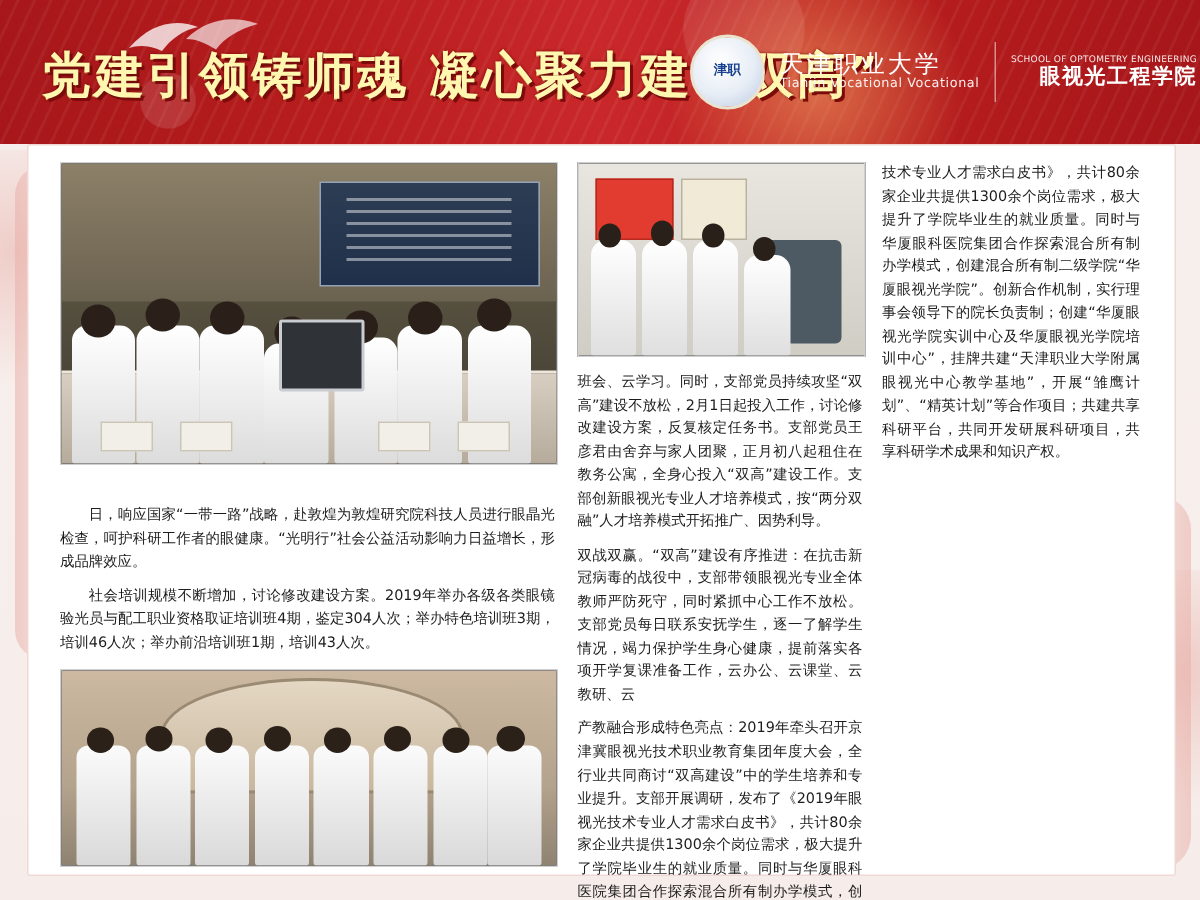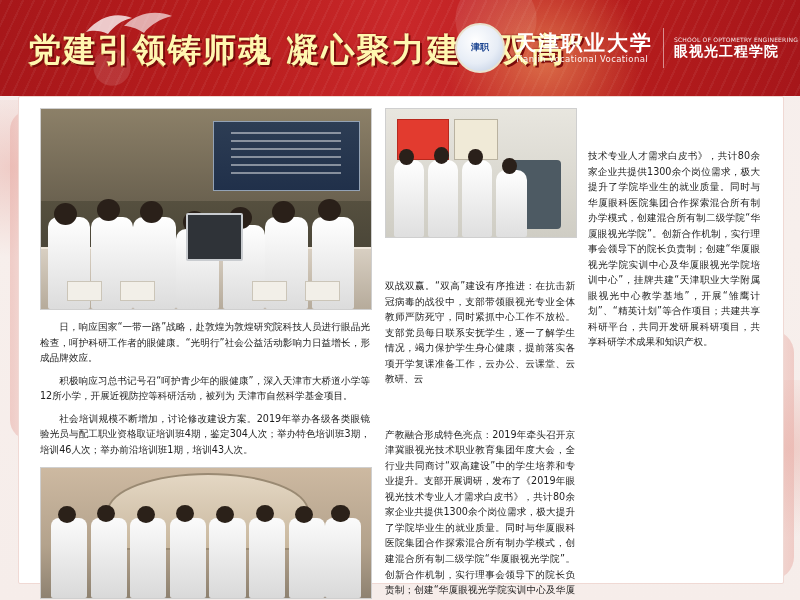--- a/index.html
+++ b/index.html
@@ -70,26 +70,26 @@
     position:absolute;right:2px;top:18px;height:60px;display:flex;align-items:center;gap:10px;
   }
   .seal{
     width:46px;height:46px;border-radius:50%;
     background:radial-gradient(circle at 40% 35%,#ffffff 0%,#e7edf6 55%,#b9c8e0 100%);
     border:2px solid #e9e3cf;display:flex;align-items:center;justify-content:center;
     color:#17418f;font-size:9px;font-weight:bold;text-align:center;line-height:1.05;
   }
   .seal.sec{background:radial-gradient(circle at 40% 35%,#ffffff 0%,#e9f1f8 55%,#aec6dd 100%);}
   .uni-name{color:#fff;line-height:1.15;}
-  .uni-cn{font-family:"DejaVu Serif","Liberation Serif",serif;font-size:21px;font-weight:bold;letter-spacing:2px;}
+  .uni-cn{font-family:"DejaVu Serif","Liberation Serif",serif;font-size:16px;font-weight:normal;letter-spacing:2px;}
   .uni-en{font-size:8.5px;letter-spacing:.4px;opacity:.92;}
   .divider-v{width:1px;height:40px;background:rgba(255,255,255,.5);}
   .col-name{color:#fff;line-height:1.2;}
   .col-en{font-size:6px;letter-spacing:.2px;opacity:.9;}
-  .col-cn{font-family:"DejaVu Serif","Liberation Serif",serif;font-size:14px;font-weight:bold;letter-spacing:1px;}
+  .col-cn{font-family:"DejaVu Serif","Liberation Serif",serif;font-size:14px;font-weight:bold;letter-spacing:1px;text-align:right;}
 
   
   .content{
     position:absolute;left:40px;top:108px;width:720px;height:470px;
   }
   .col{position:absolute;top:0;}
   .col-1{left:0;width:330px;}
   .col-2{left:345px;width:190px;}
   .col-3{left:548px;width:172px;}
 
@@ -132,23 +132,23 @@
   .ph3 .equip{position:absolute;right:8%;bottom:6%;width:26%;height:54%;background:#4d5a63;border-radius:4px;}
   .ph3 .coat{position:absolute;bottom:0;width:16%;height:60%;
     background:linear-gradient(180deg,#ffffff,#dfdfdf);border-radius:10px 10px 2px 2px;}
   .ph3 .head{position:absolute;width:8%;height:13%;border-radius:50%;background:#2a201a;}
 
   .txt{
     font-family:"DejaVu Sans","Liberation Sans",sans-serif;
     font-size:9.6px;line-height:1.62;color:#1c1c1c;text-align:justify;
   }
   .txt p{margin:0 0 7px 0;text-indent:2em;}
-  .txt p.lead{text-indent:0;margin-top:40px;}
+  .txt p.lead{text-indent:0;}
   .b{font-weight:normal;}
-  .col-1 .txt{margin-top:9px;}
+  .col-1 .txt{margin-top:26px;}
   .col-2 .txt{margin-top:9px;}
   .col-3 .txt{margin-top:0;}
 </style>
 </head>
 <body>
 
 <div class="page">
   <div class="frame-outer"></div>
   <div class="corner-swirl left"></div>
   <div class="corner-swirl right"></div>
@@ -206,21 +206,20 @@
           <div class="head" style="left:84%;bottom:44%"></div>
         <div class="laptop"></div>
         <div class="doc" style="left:8%"></div>
           <div class="doc" style="left:24%"></div>
         <div class="doc" style="left:64%"></div>
           <div class="doc" style="left:80%"></div>
       </div>
 
       <div class="txt">
         <p>日，响应国家“一带一路”战略，赴敦煌为敦煌研究院科技人员进行眼晶光检查，呵护科研工作者的眼健康。“光明行”社会公益活动影响力日益增长，形成品牌效应。</p>
-        <p>积极响应习总书记号召“呵护青少年的眼健康”，深入天津市大桥道小学等12所小学，开展近视防控等科研活动，被列为 天津市自然科学基金项目。</p>
         <p>社会培训规模不断增加，讨论修改建设方案。2019年举办各级各类眼镜验光员与配工职业资格取证培训班4期，鉴定304人次；举办特色培训班3期，培训46人次；举办前沿培训班1期，培训43人次。</p>
       </div>
 
       <div class="photo ph2">
         <div class="bg"></div>
           <div class="arch"></div>
         <div class="coat" style="left:3%"></div>
           <div class="head" style="left:5%;bottom:58%"></div>
         <div class="coat" style="left:15%"></div>
           <div class="head" style="left:17%;bottom:59%"></div>
@@ -251,20 +250,21 @@
           <div class="head" style="left:7%;bottom:56%"></div>
         <div class="coat" style="left:22%"></div>
           <div class="head" style="left:25%;bottom:57%"></div>
         <div class="coat" style="left:40%"></div>
           <div class="head" style="left:43%;bottom:56%"></div>
         <div class="coat" style="left:58%;height:52%"></div>
           <div class="head" style="left:61%;bottom:49%"></div>
       </div>
 
       <div class="txt">
+        <p class="lead">班会、云学习。同时，支部党员持续攻坚“双高”建设不放松，2月1日起投入工作，讨论修改建设方案，反复核定任务书。支部党员王彦君由舍弃与家人团聚，正月初八起租住在教务公寓，全身心投入“双高”建设工作。支部创新眼视光专业人才培养模式，按“两分双融”人才培养模式开拓推广、因势利导。</p>
         <p class="lead b">双战双赢。“双高”建设有序推进：在抗击新冠病毒的战役中，支部带领眼视光专业全体教师严防死守，同时紧抓中心工作不放松。支部党员每日联系安抚学生，逐一了解学生情况，竭力保护学生身心健康，提前落实各项开学复课准备工作，云办公、云课堂、云教研、云</p>
         <p class="lead b">产教融合形成特色亮点：2019年牵头召开京津冀眼视光技术职业教育集团年度大会，全行业共同商讨“双高建设”中的学生培养和专业提升。支部开展调研，发布了《2019年眼视光技术专业人才需求白皮书》，共计80余家企业共提供1300余个岗位需求，极大提升了学院毕业生的就业质量。同时与华厦眼科医院集团合作探索混合所有制办学模式，创建混合所有制二级学院“华厦眼视光学院”。创新合作机制，实行理事会领导下的院长负责制；创建“华厦眼视光学院实训中心及华厦眼视光学院培训中心”，挂牌共建“天津职业大学附属眼视光中心教学基地”，开展“雏鹰计划”、“精英计划”等合作项目；共建共享科研平台，共同开发研展科研项目，共享科研学术成果和知识产权。</p>
       </div>
 
     </div>
 
     <div class="col col-3">
       <div class="txt">
         <p class="lead">技术专业人才需求白皮书》，共计80余家企业共提供1300余个岗位需求，极大提升了学院毕业生的就业质量。同时与华厦眼科医院集团合作探索混合所有制办学模式，创建混合所有制二级学院“华厦眼视光学院”。创新合作机制，实行理事会领导下的院长负责制；创建“华厦眼视光学院实训中心及华厦眼视光学院培训中心”，挂牌共建“天津职业大学附属眼视光中心教学基地”，开展“雏鹰计划”、“精英计划”等合作项目；共建共享科研平台，共同开发研展科研项目，共享科研学术成果和知识产权。</p>
       </div>

